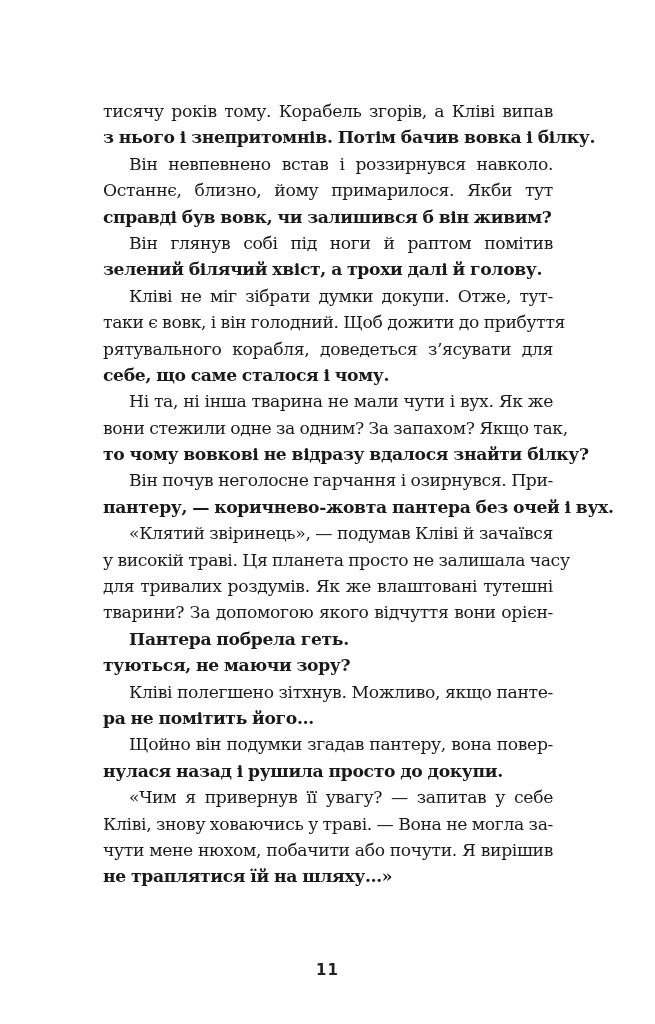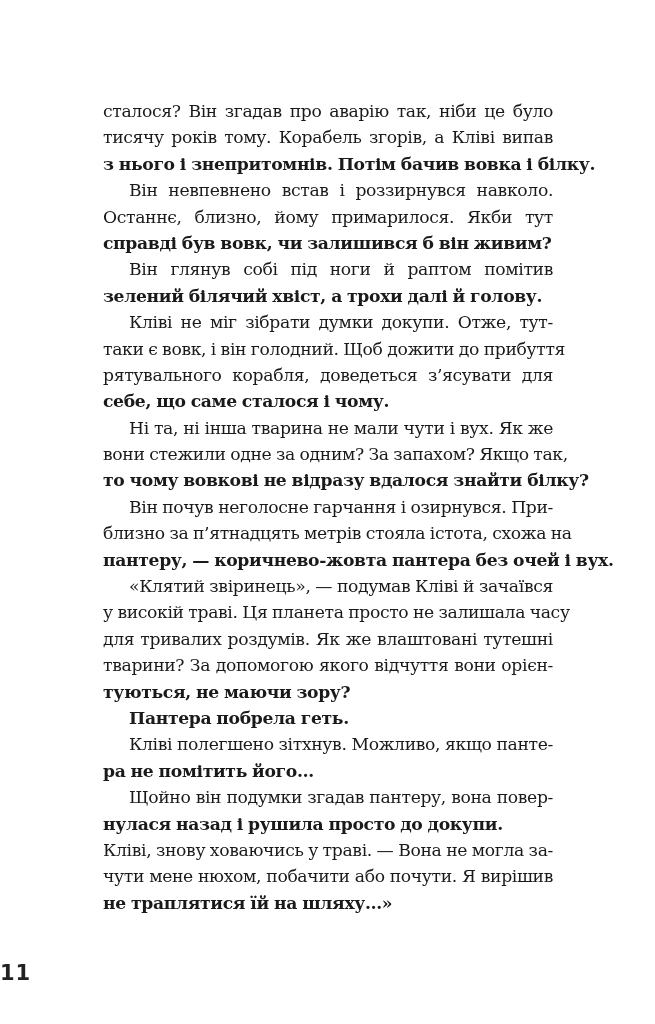--- a/index.html
+++ b/index.html
@@ -43,60 +43,59 @@
     }
     .line.last {
       text-align-last: left;
       font-weight: bold;
     }
     .page-number {
       position: absolute;
       left: 0;
       width: 655px;
       top: 961px;
-      text-align: left;
+      text-align: center;
       font-family: "DejaVu Sans", "Liberation Sans", sans-serif;
-      font-size: 21px;
+      font-size: 15px;
       font-weight: bold;
       letter-spacing: 1px;
       color: #222;
     }
   </style>
 </head>
 <body>
 
 <div class="page">
   <div class="text-block">
-    <span class="line">сталося? Він згадав про аварію так, ніби це було</span>
     <span class="line">тисячу років тому. Корабель згорів, а Кліві випав</span>
     <span class="line last">з нього і знепритомнів. Потім бачив вовка і білку.</span>
     <span class="line indent">Він невпевнено встав і роззирнувся навколо.</span>
     <span class="line">Останнє, близно, йому примарилося. Якби тут</span>
     <span class="line last">справді був вовк, чи залишився б він живим?</span>
     <span class="line indent">Він глянув собі під ноги й раптом помітив</span>
     <span class="line last">зелений білячий хвіст, а трохи далі й голову.</span>
     <span class="line indent">Кліві не міг зібрати думки докупи. Отже, тут-</span>
     <span class="line">таки є вовк, і він голодний. Щоб дожити до прибуття</span>
     <span class="line">рятувального корабля, доведеться з’ясувати для</span>
     <span class="line last">себе, що саме сталося і чому.</span>
     <span class="line indent">Ні та, ні інша тварина не мали чути і вух. Як же</span>
     <span class="line">вони стежили одне за одним? За запахом? Якщо так,</span>
     <span class="line last">то чому вовкові не відразу вдалося знайти білку?</span>
     <span class="line indent">Він почув неголосне гарчання і озирнувся. При-</span>
-    <span class="line">близно за п’ятнадцять метрів стояла істота, схожа на</span>
     <span class="line last">пантеру, — коричнево-жовта пантера без очей і вух.</span>
     <span class="line indent">«Клятий звіринець», — подумав Кліві й зачаївся</span>
     <span class="line">у високій траві. Ця планета просто не залишала часу</span>
     <span class="line">для тривалих роздумів. Як же влаштовані тутешні</span>
     <span class="line">тварини? За допомогою якого відчуття вони орієн-</span>
+    <span class="line indent last">Пантера побрела геть.</span>
     <span class="line last">туються, не маючи зору?</span>
-    <span class="line indent last">Пантера побрела геть.</span>
     <span class="line indent">Кліві полегшено зітхнув. Можливо, якщо панте-</span>
     <span class="line last">ра не помітить його…</span>
     <span class="line indent">Щойно він подумки згадав пантеру, вона повер-</span>
     <span class="line last">нулася назад і рушила просто до докупи.</span>
+    <span class="line indent">«Чим я привернув її увагу? — запитав у себе</span>
     <span class="line">Кліві, знову ховаючись у траві. — Вона не могла за-</span>
     <span class="line">чути мене нюхом, побачити або почути. Я вирішив</span>
     <span class="line last">не траплятися їй на шляху…»</span>
   </div>
 
   <div class="page-number">11</div>
 </div>
 
 </body></html>

